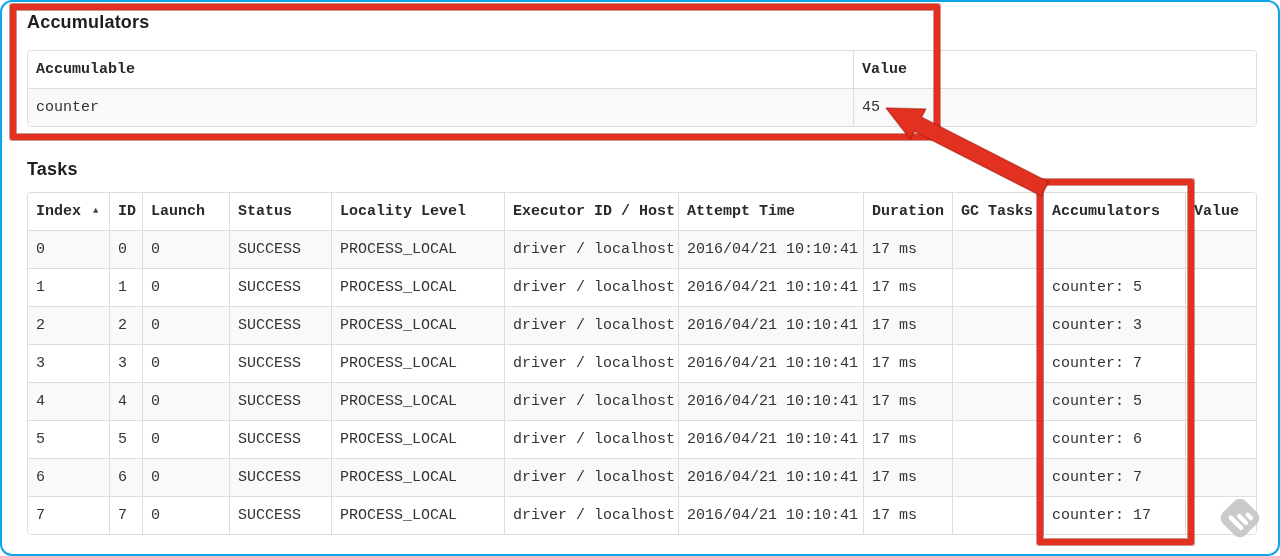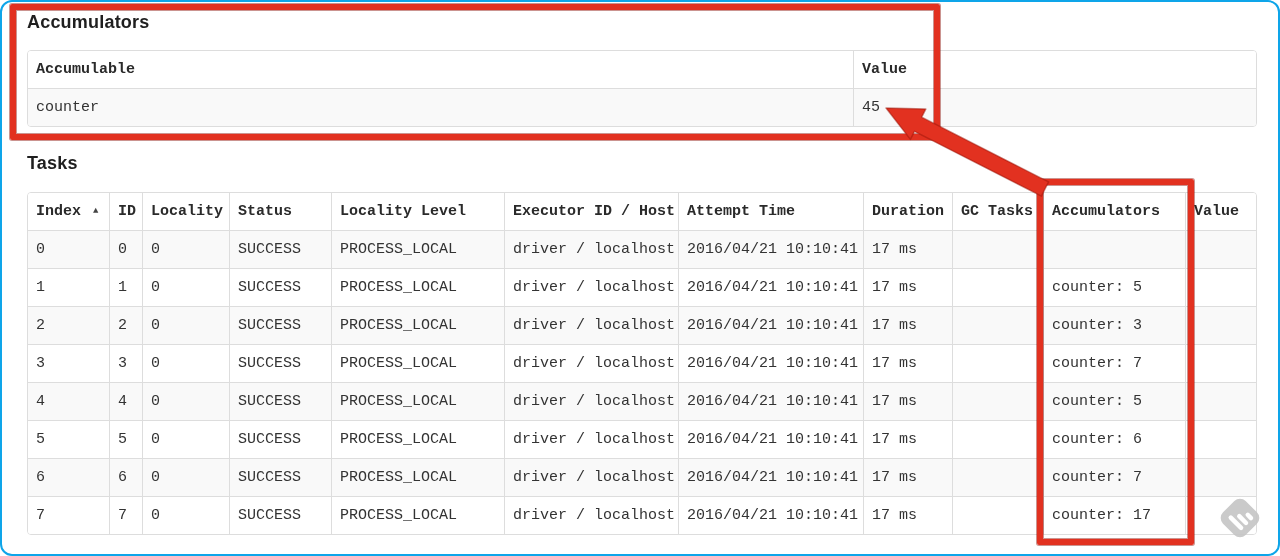--- a/index.html
+++ b/index.html
@@ -10,21 +10,21 @@
     position: absolute; left: 0; top: 0; width: 1280px; height: 556px;
     background: #fff; border: 2px solid #0ea5e9; border-radius: 12px;
     overflow: hidden;
   }
 
   .section-title {
     position: absolute; left: 25px;
     font-size: 18px; font-weight: bold; color: #1f1f1f; letter-spacing: 0.2px;
   }
   #acc-title   { top: 10px; }
-  #tasks-title { top: 151px; text-align: center; }
+  #tasks-title { top: 157px; text-align: center; }
 
   .tbl-wrap {
     position: absolute; left: 25px; width: 1230px;
     border: 1px solid #ddd; border-radius: 4px; background: #fff; overflow: hidden;
   }
   #acc-table-wrap   { top: 48px; }
   #tasks-table-wrap { top: 190px; }
 
   table { border-collapse: separate; border-spacing: 0; table-layout: fixed; width: 1228px; font-family: Liberation Mono, monospace; }
   th, td {
@@ -97,21 +97,21 @@
           <col style="width:91px">
         <col style="width:142px">
           <col style="width:70px">
       </colgroup>
       <thead>
         <tr>
           <th>
             <span>Index</span><span class="sort-icon">▲</span>
           </th>
           <th>ID</th>
-          <th>Locality</th>
+          <th>Launch</th>
           <th>Status</th>
           <th>Locality Level</th>
           <th>Executor ID / Host</th>
           <th>Attempt Time</th>
           <th>Duration</th>
           <th>GC Tasks</th>
           <th>Accumulators</th>
           <th>Value</th>
         </tr>
       </thead>

